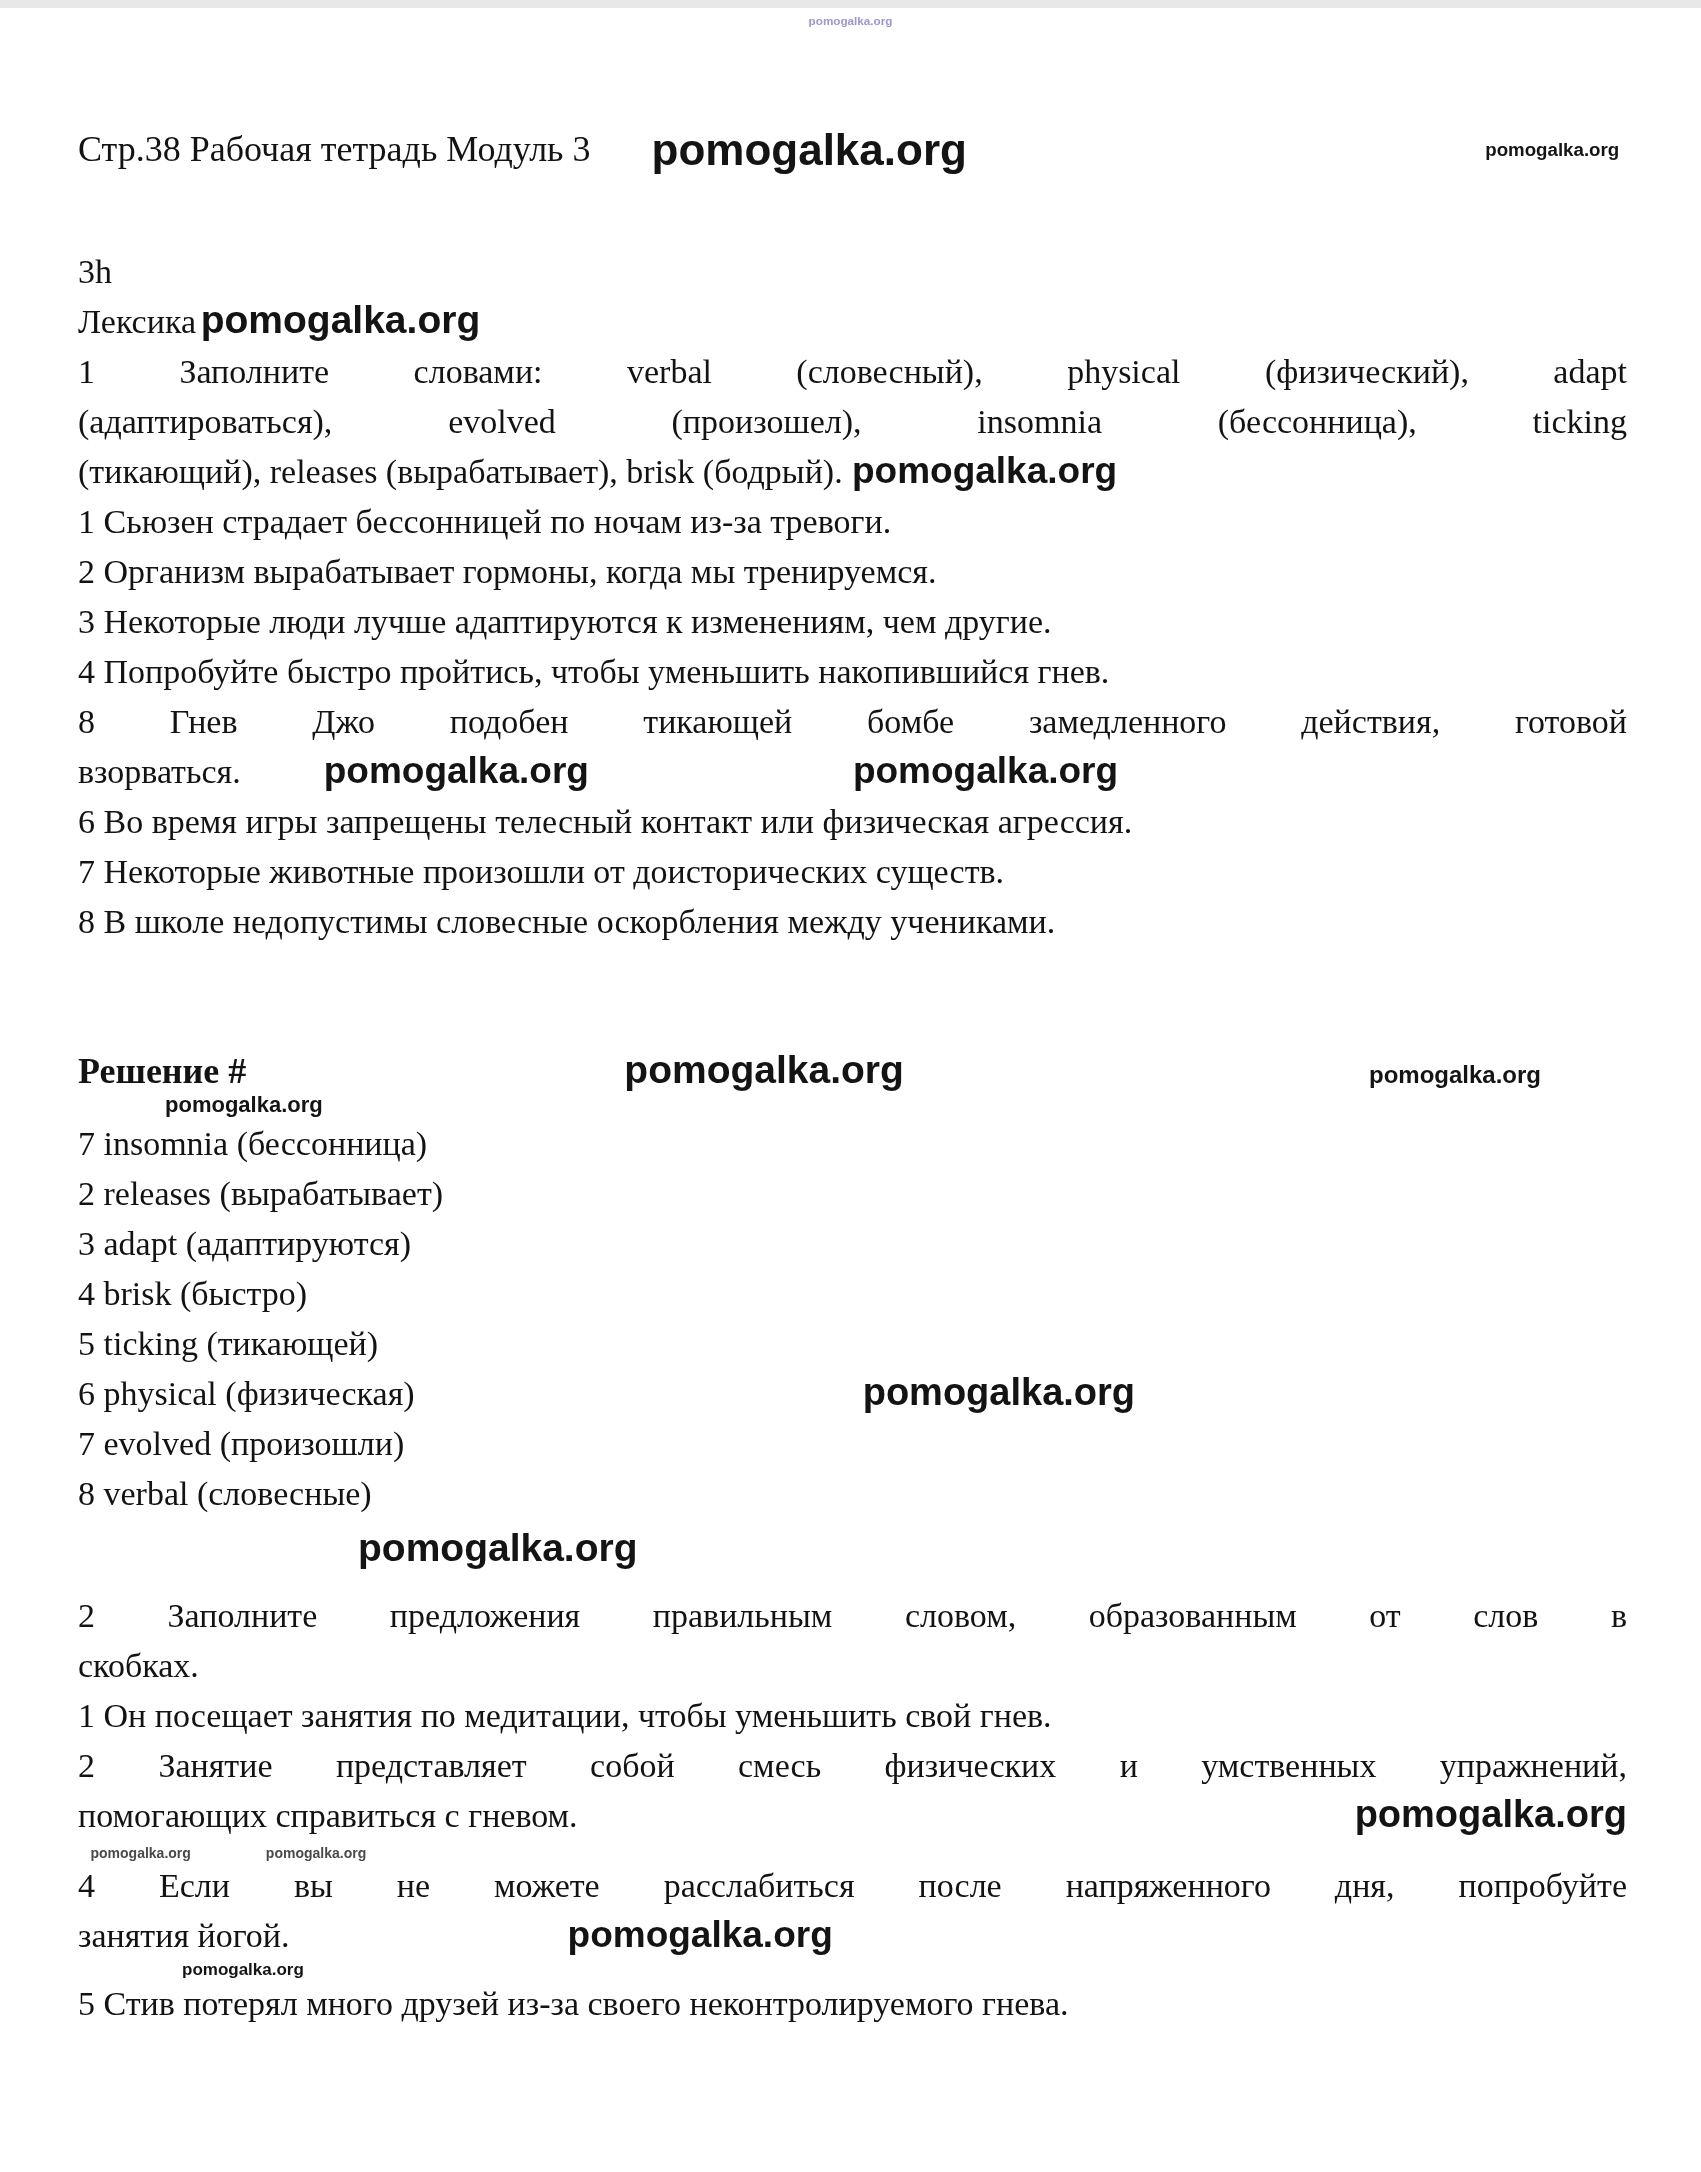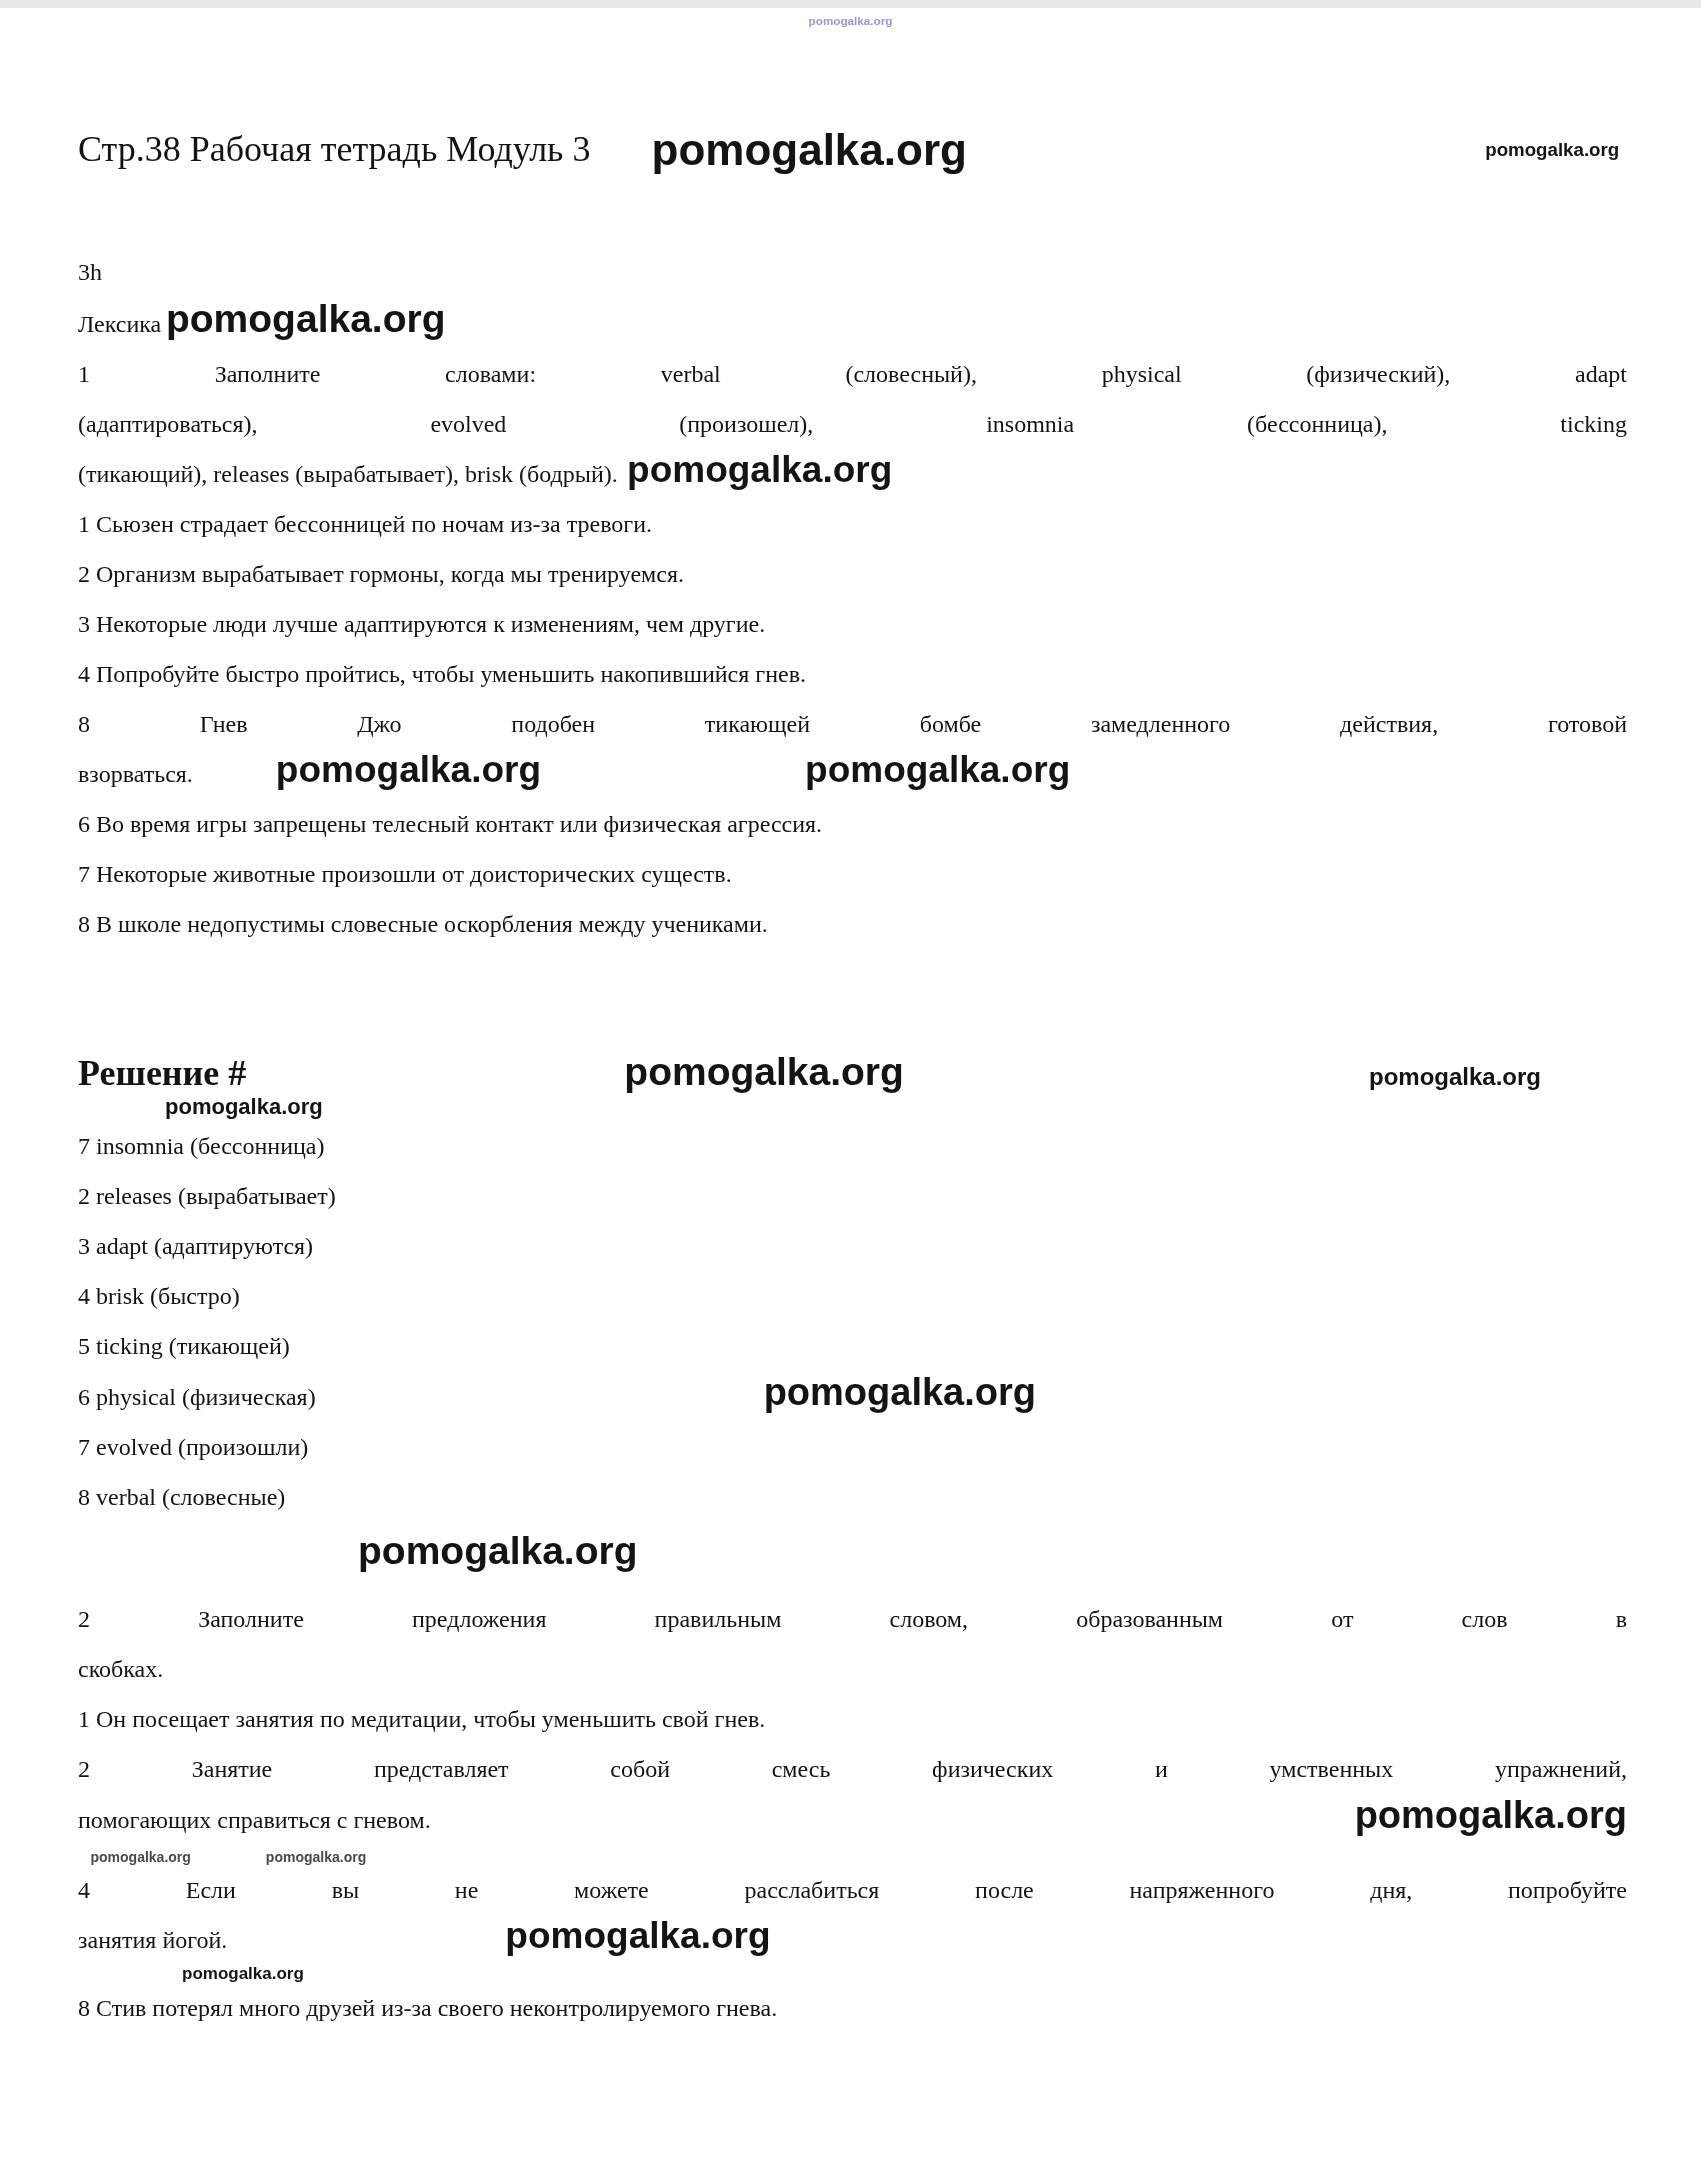--- a/index.html
+++ b/index.html
@@ -34,21 +34,21 @@
   .wm-top {
     position: absolute;
     top: 6.2px;
     left: 50%;
     transform: translateX(-50%);
     font-size: 11.7px;
     color: #8d85c8;
     opacity: 0.85;
   }
   .t {
-    font-size: 24px;
+    font-size: 34px;
     line-height: 50px;
   }
   .jfull {
     text-align: justify;
     text-align-last: justify;
   }
   .hdr {
     display: flex;
     align-items: center;
   }
@@ -148,16 +148,16 @@
 
 
   <div class="t jfull">4 Если вы не можете расслабиться после напряженного дня, попробуйте</div>
   <div class="row base">
     <span class="t">занятия йогой.</span>
     <span class="wm" style="font-size:37px;margin-left:278px;">pomogalka.org</span>
   </div>
 
   <div class="wm" style="font-size:17px;margin-left:104px;line-height:18.7px;height:18.7px;">pomogalka.org</div>
 
-  <div class="t">8 Стив потерял много друзей из-за своего неконтролируемого гнева.</div>
+  <div class="t">5 Стив потерял много друзей из-за своего неконтролируемого гнева.</div>
 
 </div>
 
 
 </body></html>

